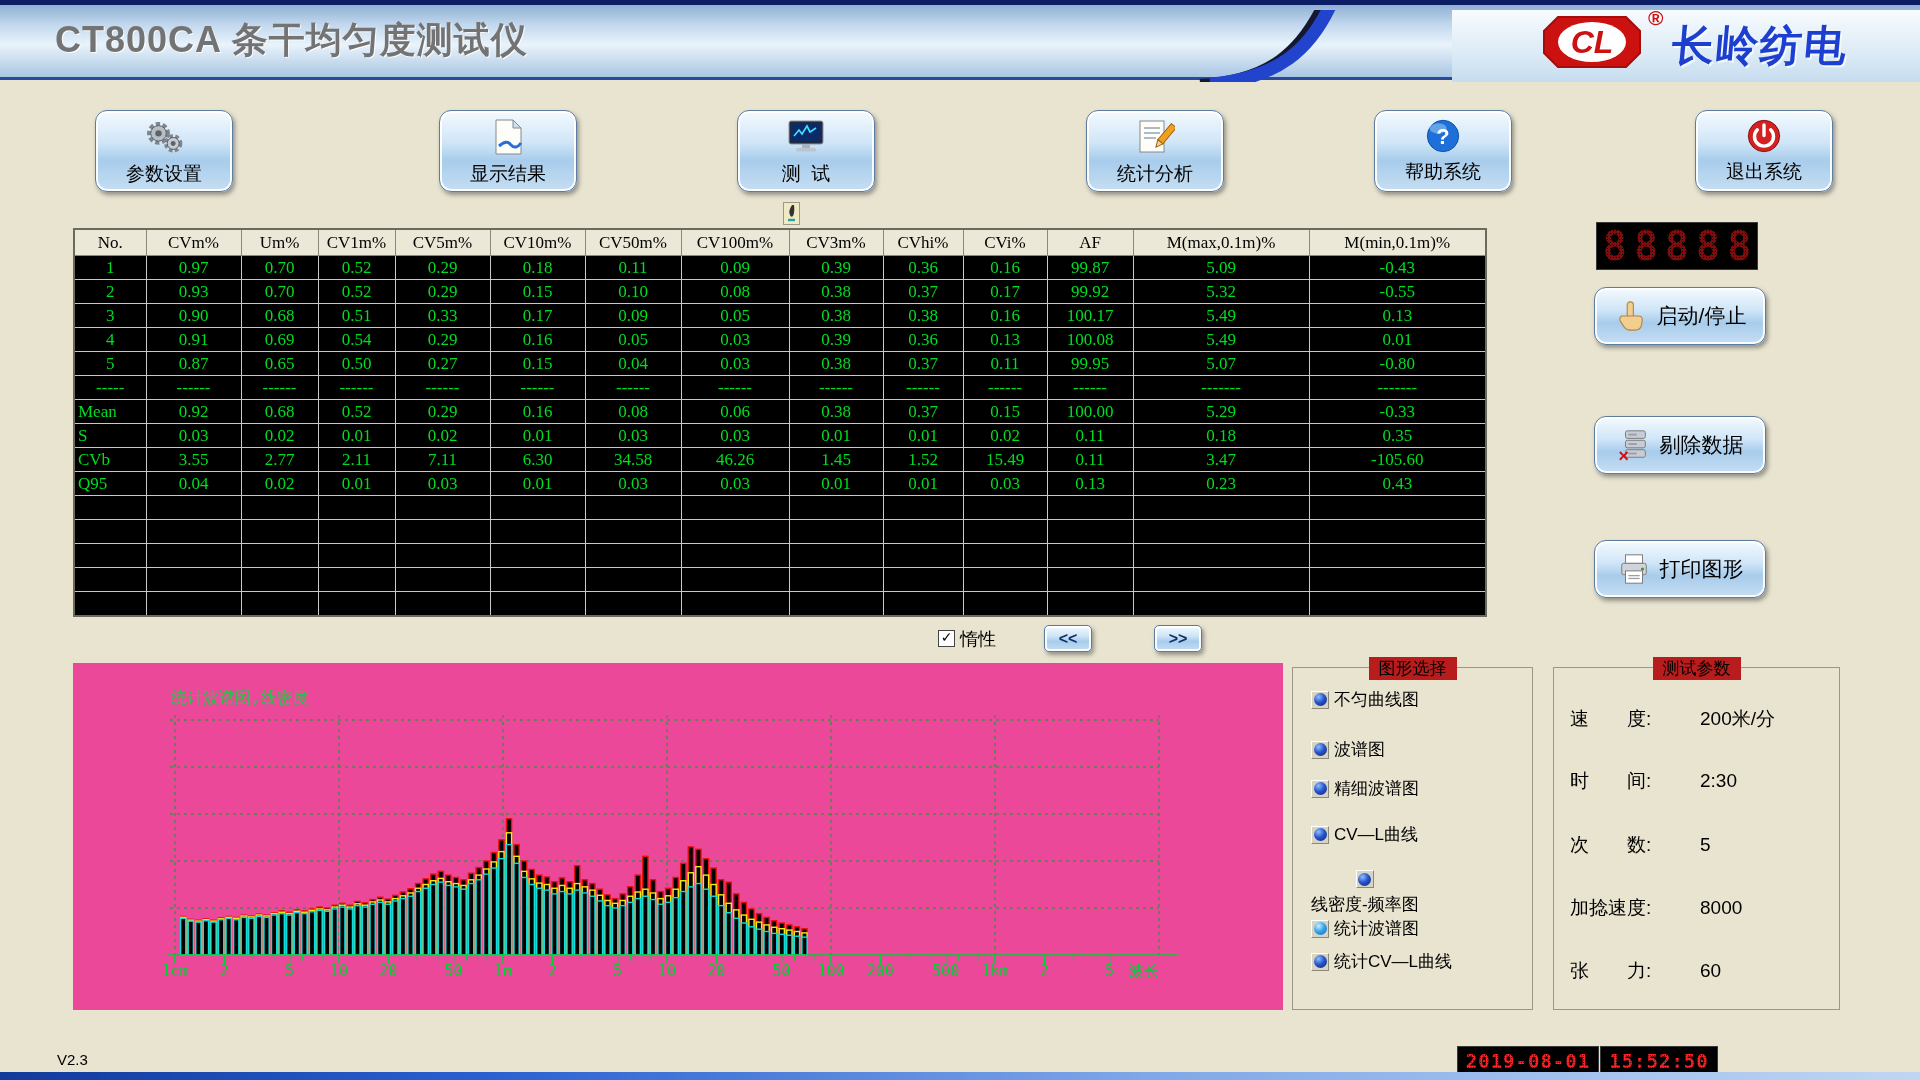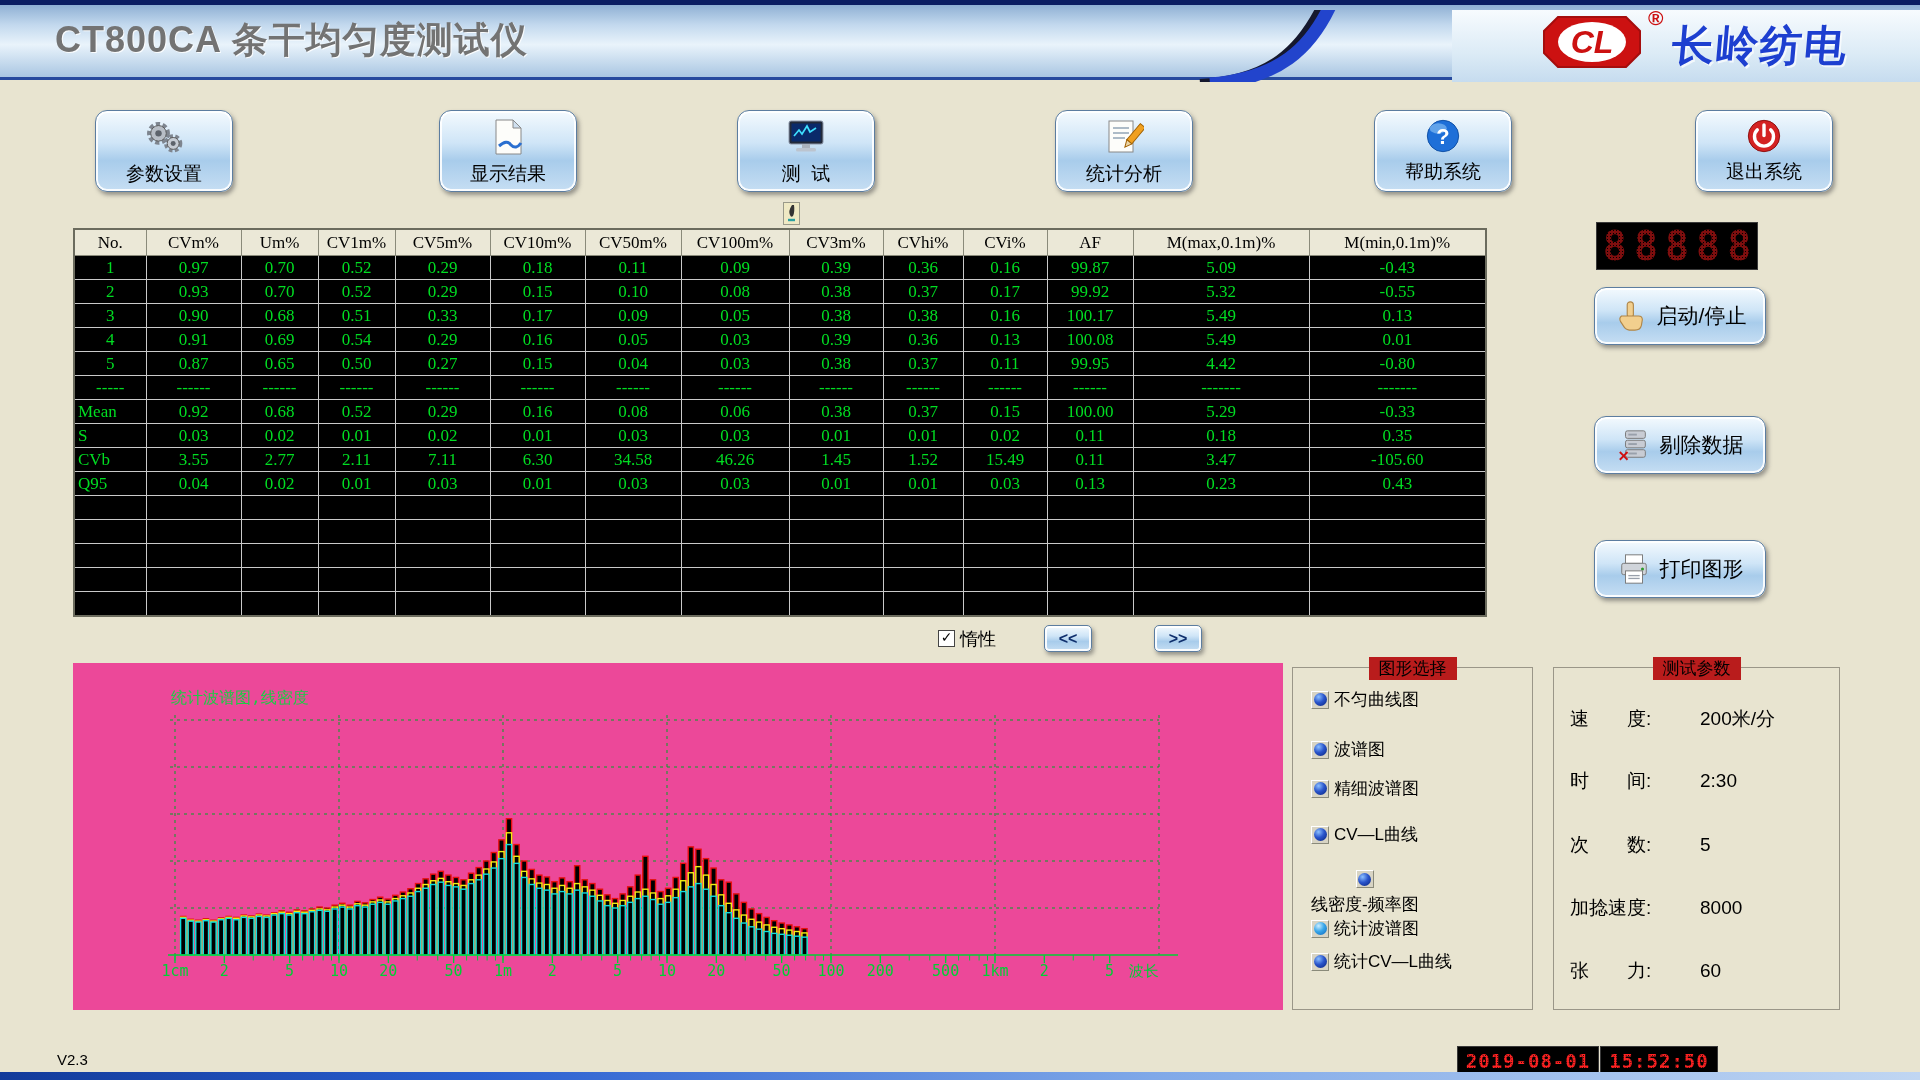--- a/index.html
+++ b/index.html
@@ -133,21 +133,21 @@
     <div class="tool-btn glossy" style="left: 737px;">
       <span><svg width="40" height="40" viewBox="0 0 40 40">
           <rect x="3" y="4" width="34" height="23" rx="2" fill="#222a3a" stroke="#8c96a8"></rect>
           <rect x="5.5" y="6.5" width="29" height="18" fill="#0a2a6a"></rect>
           <path d="M8 19 l5 -6 3 4 5 -8 3 6 6 -4" stroke="#3fe0ff" stroke-width="1.7" fill="none"></path>
           <rect x="16" y="27" width="8" height="4" fill="#aab2bd"></rect>
           <rect x="10" y="31" width="20" height="3.5" rx="1.5" fill="#bcc4cf"></rect>
         </svg></span>
       <div class="lbl">测  试</div>
     </div>
-    <div class="tool-btn glossy" style="left: 1055px;">
+    <div class="tool-btn glossy" style="left: 1086px;">
       <span><svg width="40" height="40" viewBox="0 0 40 40">
           <rect x="5" y="4" width="24" height="31" fill="#fdfdfa" stroke="#888"></rect>
           <line x1="9" y1="11" x2="25" y2="11" stroke="#9ab" stroke-width="1.6"></line>
           <line x1="9" y1="16" x2="25" y2="16" stroke="#9ab" stroke-width="1.6"></line>
           <line x1="9" y1="21" x2="21" y2="21" stroke="#9ab" stroke-width="1.6"></line>
           <g transform="rotate(40 29 20)">
             <rect x="26" y="5" width="6.5" height="21" fill="#f0a020" stroke="#a06000"></rect>
             <path d="M26 26 h6.5 l-3.2 7 z" fill="#ecd5a5" stroke="#a06000"></path>
           </g>
         </svg></span>
@@ -277,21 +277,21 @@
         <td>0.65</td>
         <td>0.50</td>
         <td>0.27</td>
         <td>0.15</td>
         <td>0.04</td>
         <td>0.03</td>
         <td>0.38</td>
         <td>0.37</td>
         <td>0.11</td>
         <td>99.95</td>
-        <td>4.42</td>
+        <td>5.07</td>
         <td>-0.80</td>
       </tr>
       <tr>
         <td>-----</td>
         <td>------</td>
         <td>------</td>
         <td>------</td>
         <td>------</td>
         <td>------</td>
         <td>------</td>

